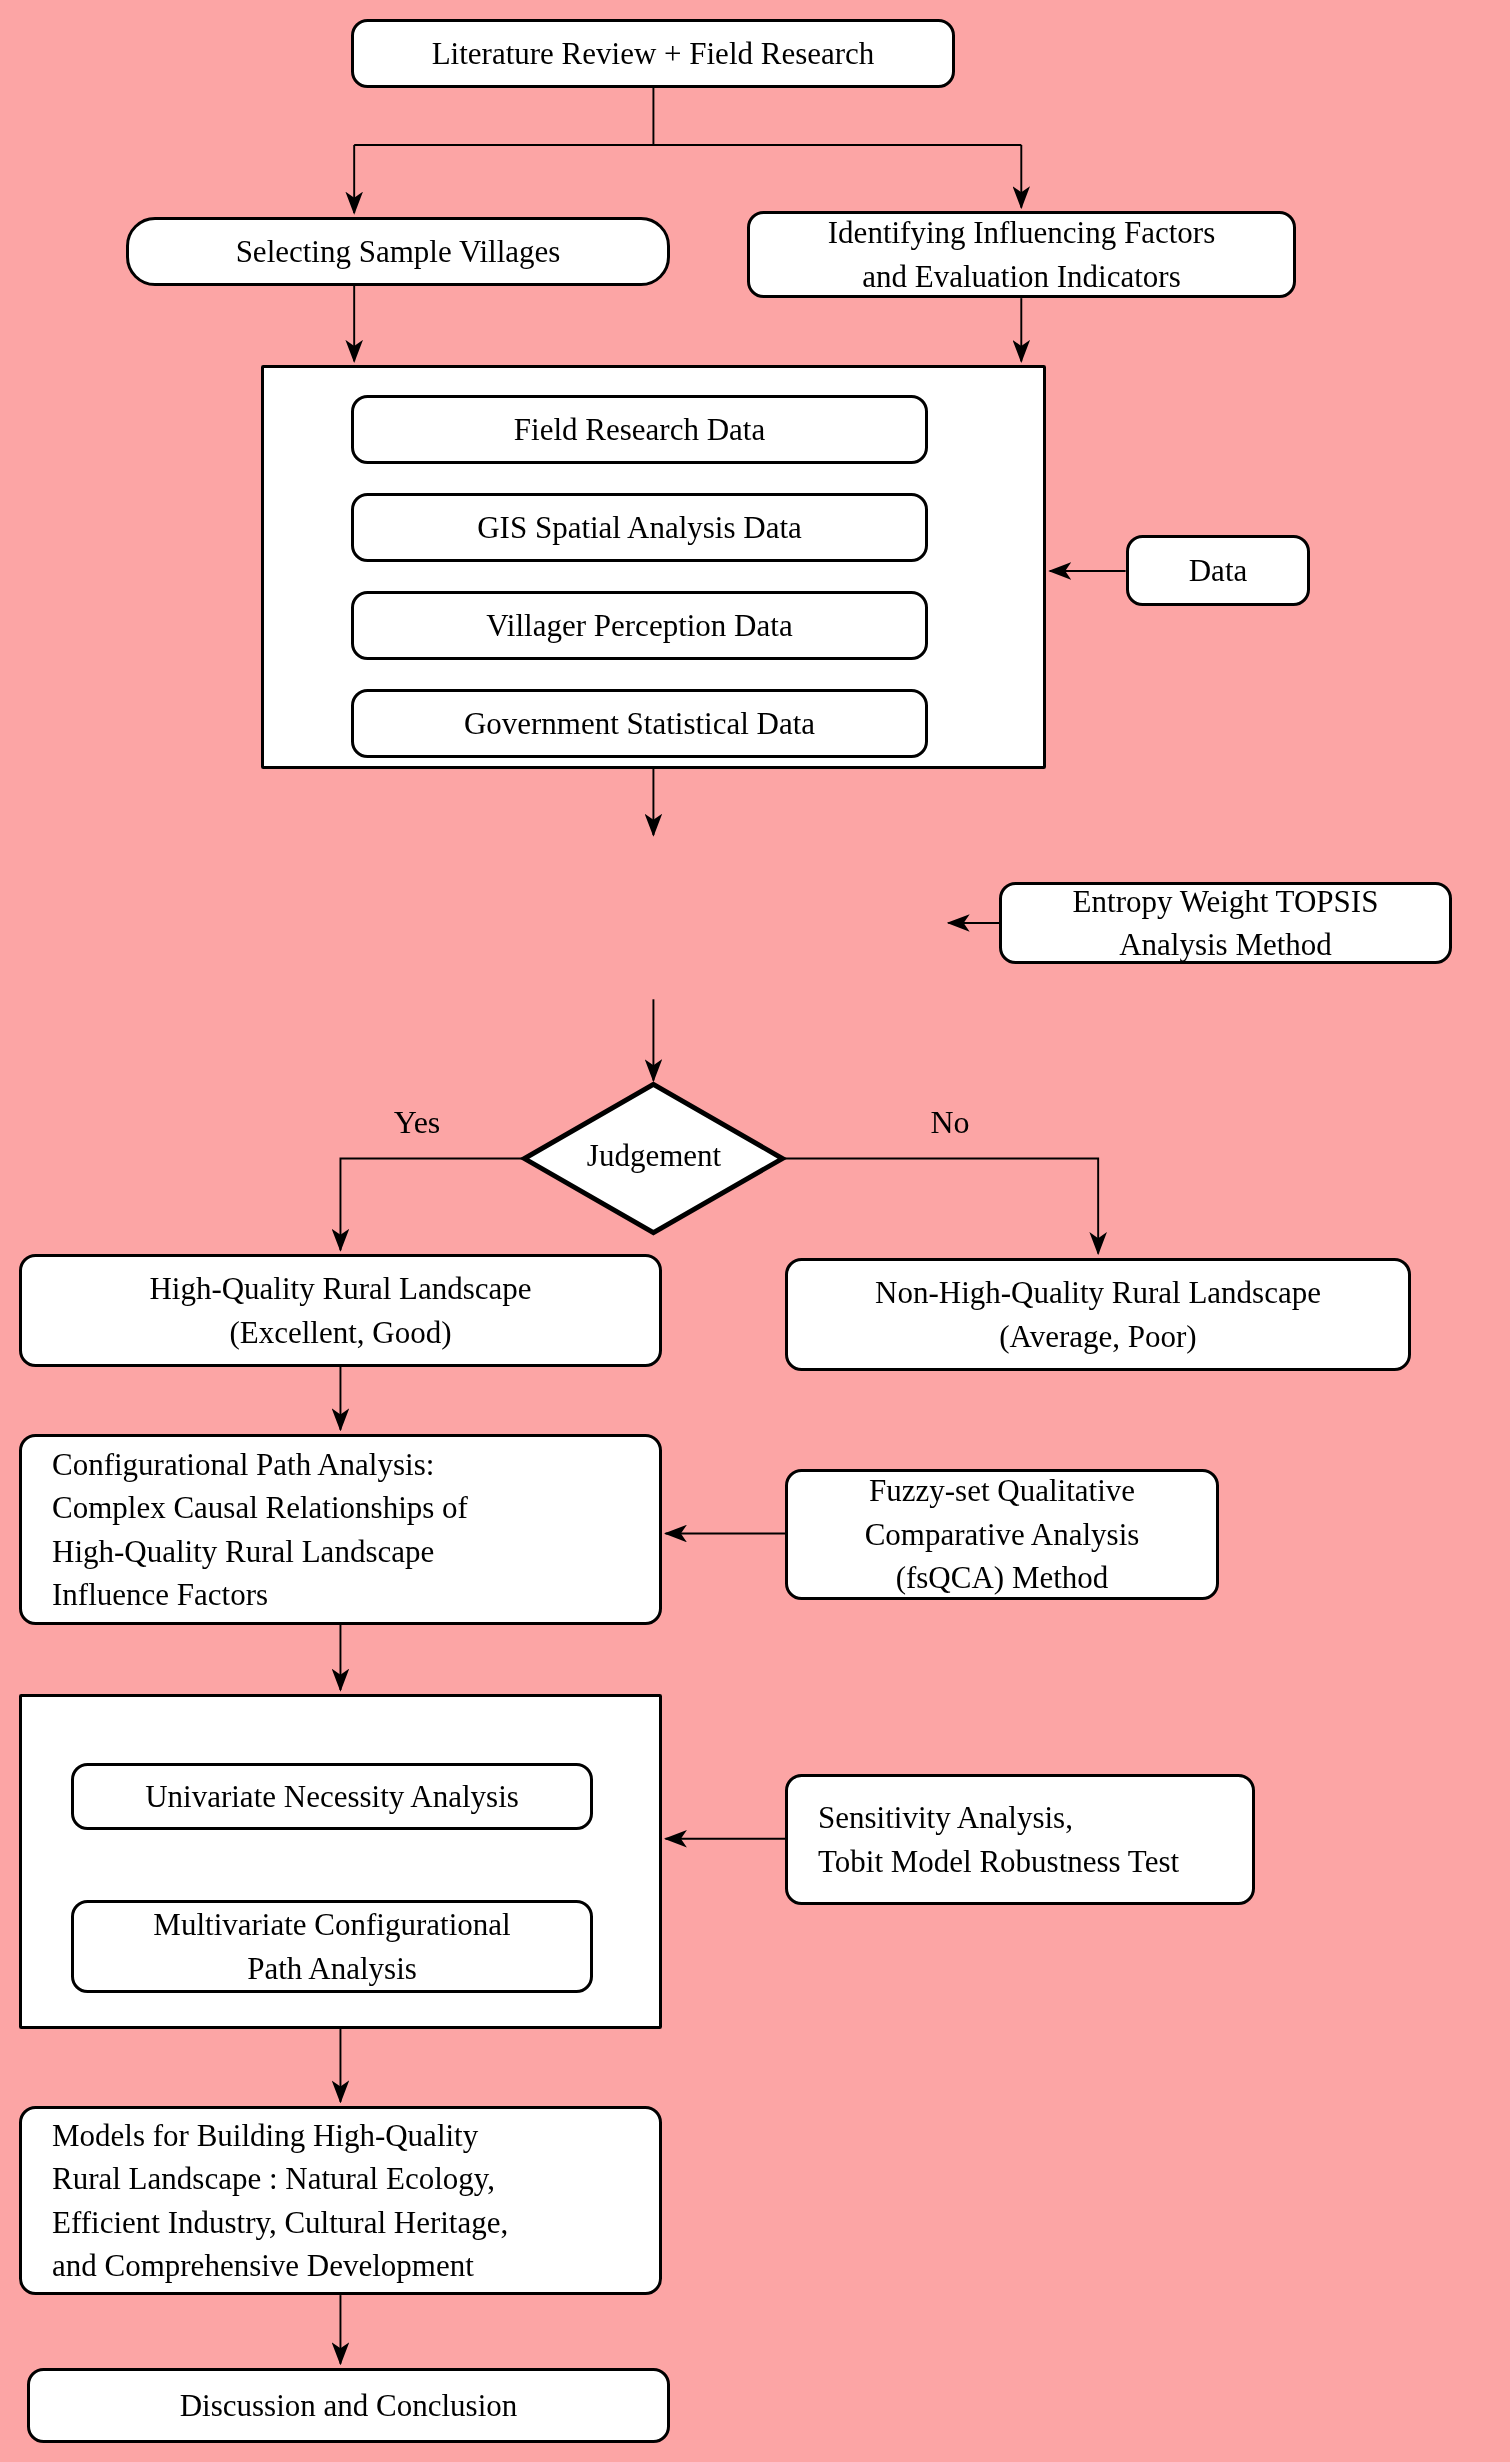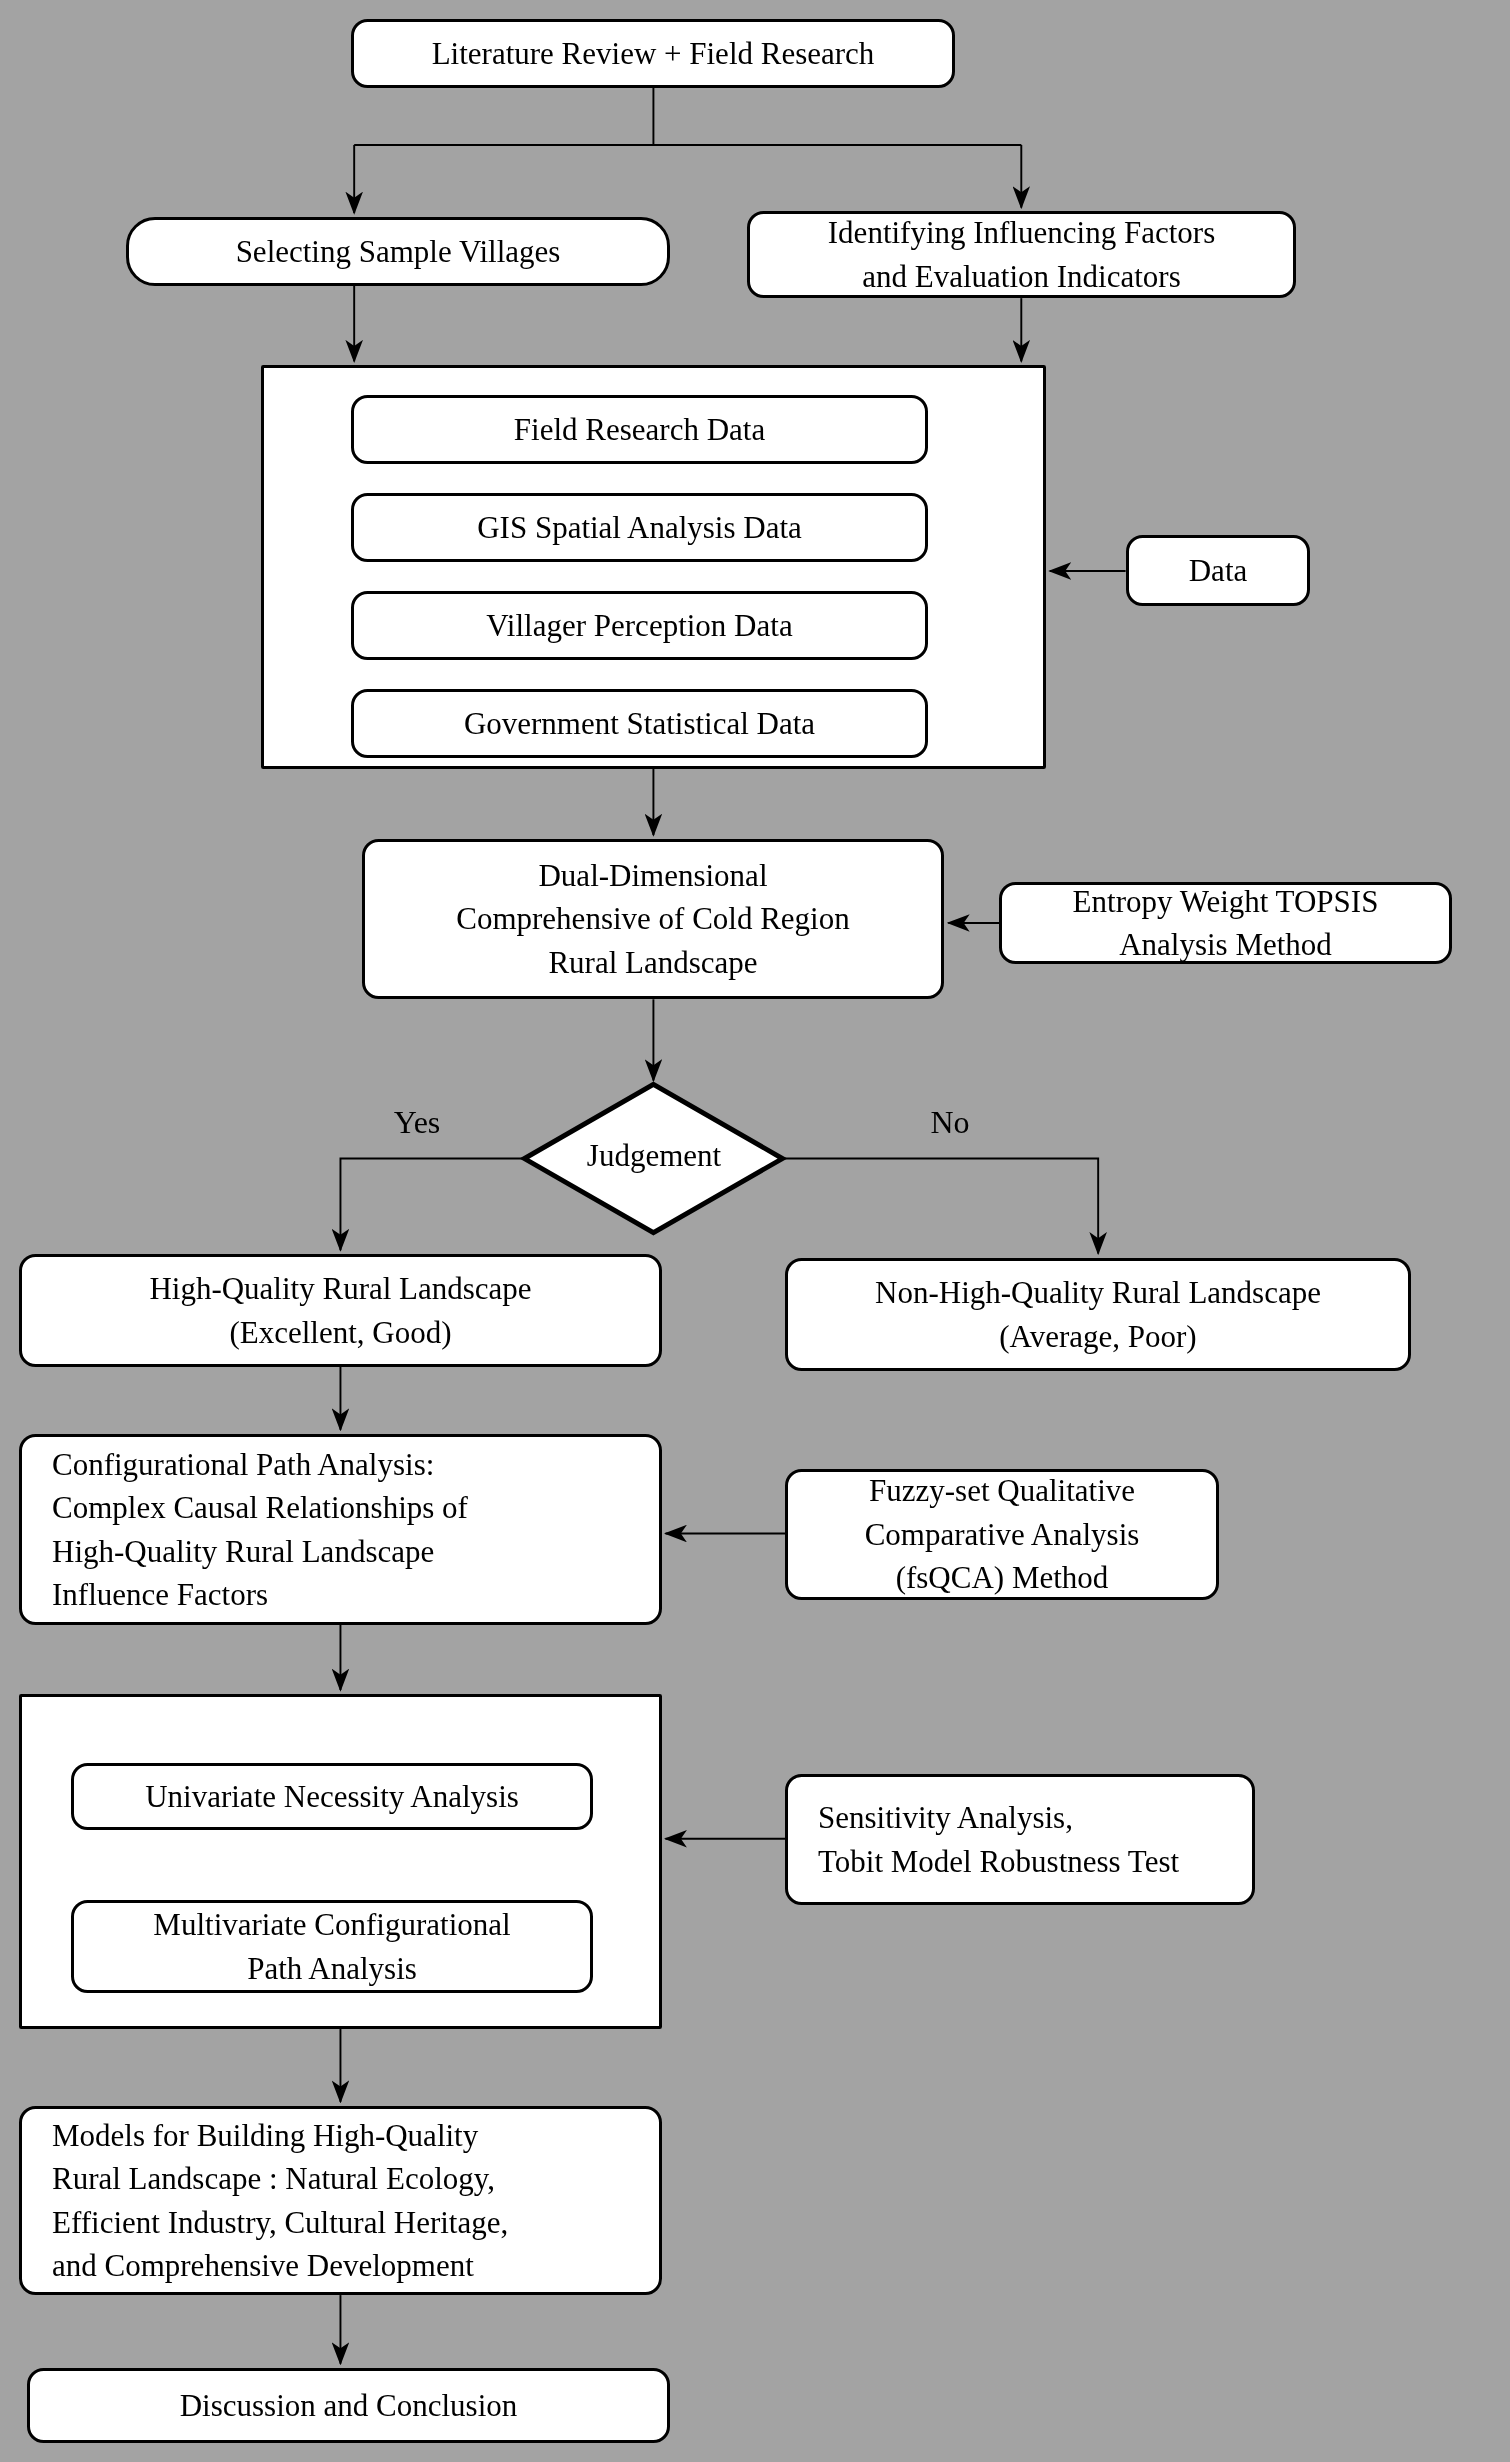--- a/index.html
+++ b/index.html
@@ -1,20 +1,20 @@
 <!DOCTYPE html>
 <html style="font-size:8.8px"><head>
 <meta charset="utf-8">
 <style>
   html, body { margin: 0; padding: 0; background: #ffffff; }
   #canvas {
     position: relative;
     width: 1510px;
     height: 2462px;
-    background: #a3a3a3;
+    background: #fca5a5;
     font-family: "Liberation Serif", "DejaVu Serif", serif;
     color: #000000;
   }
   .node {
     position: absolute;
     box-sizing: border-box;
     background: #ffffff;
     border: 3.3px solid #000000;
     border-radius: 16.5px;
     display: flex;
@@ -91,25 +91,20 @@
   </div>
 
   <div class="node" style="left:351px; top:689px; width:577px; height:69px;">
     <span class="lbl">Government Statistical Data</span>
   </div>
 
   <div class="node" style="left:1126px; top:535px; width:184px; height:71px;">
     <span class="lbl">Data</span>
   </div>
 
-  <div class="node" style="left:362px; top:839px; width:582px; height:160px;">
-    <span class="lbl">Dual-Dimensional
-Comprehensive of Cold Region
-Rural Landscape</span>
-  </div>
 
   <div class="node" style="left:999px; top:882px; width:453px; height:82px;">
     <span class="lbl">Entropy Weight TOPSIS
 Analysis Method</span>
   </div>
 
   <div class="node" style="left:19px; top:1254px; width:643px; height:113px;">
     <span class="lbl">High-Quality Rural Landscape
 (Excellent, Good)</span>
   </div>

